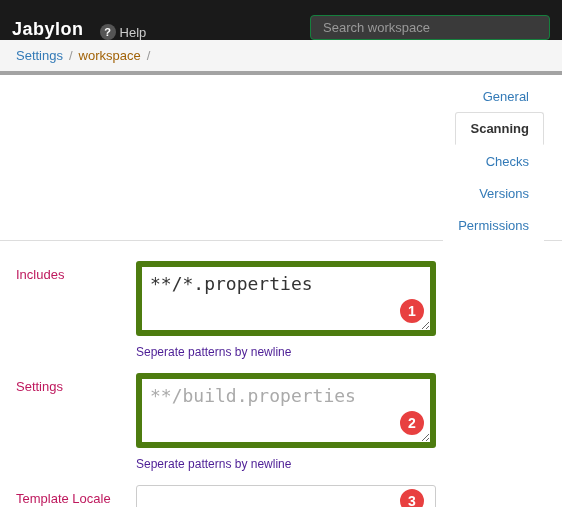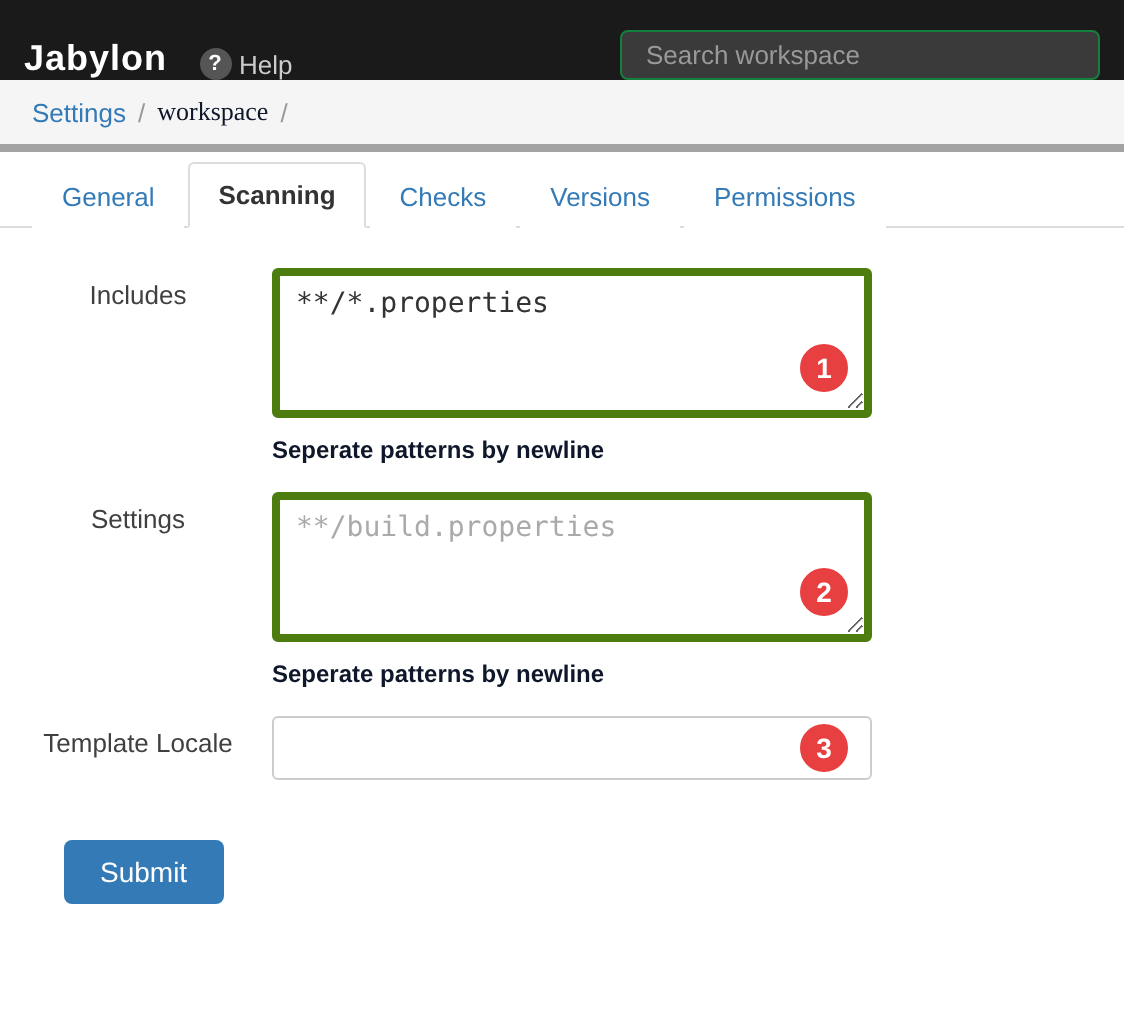--- a/index.html
+++ b/index.html
@@ -58,29 +58,30 @@
       background: #f5f5f5;
       border-bottom: 4px solid #a3a3a3;
       padding: 8px 16px;
       display: flex;
       align-items: center;
       gap: 6px;
       font-size: 13px;
       color: #337ab7;
     }
     .breadcrumb-sep { color: #999; }
-    .breadcrumb-current { color: #0f172a; font-family: Liberation Serif, serif; }
+    .breadcrumb-current { color: #a16207; }
 
     
     .tabs {
       display: flex;
       align-items: flex-end;
       padding: 0 16px;
       border-bottom: 1px solid #ddd;
       margin-top: 4px;
+      flex-direction: column;
     }
     .tab {
       padding: 8px 14px;
       font-size: 13px;
       color: #337ab7;
       cursor: pointer;
       border: 1px solid transparent;
       border-bottom: none;
       margin-right: 2px;
       border-radius: 3px 3px 0 0;
@@ -102,38 +103,38 @@
     }
 
     
     .form-row {
       display: flex;
       align-items: flex-start;
       margin-bottom: 6px;
     }
     .form-label {
       width: 120px;
-      text-align: center;
+      text-align: left;
       padding-right: 14px;
       font-size: 13px;
-      color: #404040;
+      color: #be185d;
       padding-top: 6px;
     }
     .form-control-wrap {
       position: relative;
       flex: 1;
       max-width: 300px;
     }
     textarea.form-control {
       width: 100%;
       height: 75px;
-      border: 4px solid #4d7c0f;
+      border: 6px solid #4d7c0f;
       border-radius: 3px;
       padding: 6px 8px;
-      font-size: 14px;
+      font-size: 18px;
       color: #333;
       resize: vertical;
       outline: none;
     }
     input.form-control {
       width: 100%;
       height: 32px;
       border: 1px solid #ccc;
       border-radius: 3px;
       padding: 4px 8px;
@@ -175,24 +176,23 @@
       align-items: center;
       justify-content: center;
       color: #fff;
       font-size: 14px;
       font-weight: bold;
       pointer-events: none;
     }
 
     .hint-text {
       font-size: 12px;
-      color: #0f172a;
+      color: #4c1d95;
       margin-bottom: 14px;
       padding-left: 120px;
-      font-weight: bold;
     }
 
     .submit-btn {
       background: #337ab7;
       color: #fff;
       border: none;
       border-radius: 4px;
       padding: 8px 18px;
       font-size: 14px;
       cursor: pointer;

